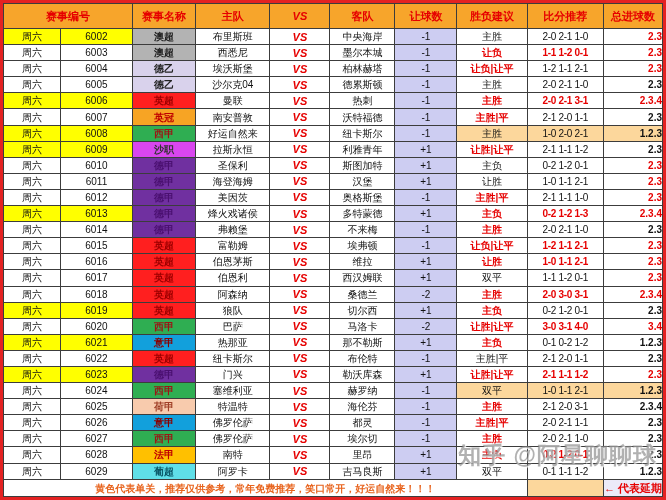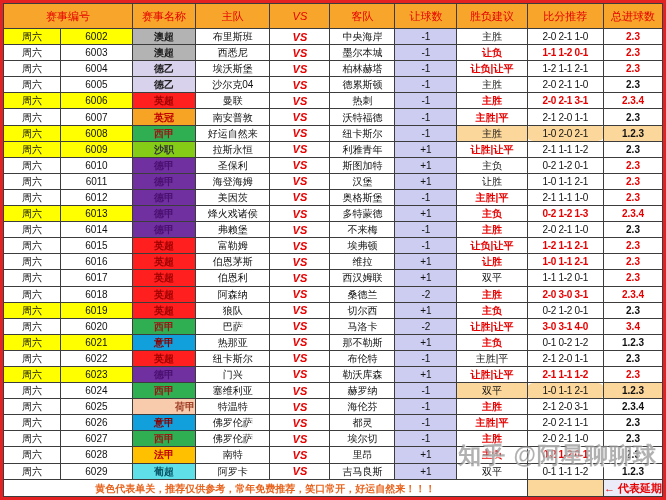--- a/index.html
+++ b/index.html
@@ -14,31 +14,31 @@
   }
   table{width:100%;height:100%;border-collapse:collapse;table-layout:fixed;}
   th,td{
     border:1px solid #3c3c3c;
     text-align:center;vertical-align:middle;
     white-space:nowrap;overflow:hidden;
     padding:0;line-height:1.1;
   }
   thead th{
     background:#f7a52b;color:#e60000;
-    font-size:11px;font-weight:400;height:24px;
+    font-size:11px;font-weight:700;height:24px;
   }
   td{font-size:10px;color:#111;}
   .yl{background:#ffff00;}
   .hcp{background:#cdcdf2;}
   .acc{background:#fcd79c;}
   .red{color:#e60000;font-weight:700;}
   .vs{color:#e60000;font-weight:800;font-style:italic;font-size:11px;}
   .lg{font-weight:700;}
-  .goals{font-weight:700;letter-spacing:0;}
-  .score{letter-spacing:-0.3px;font-size:10px;border-radius:6px;}
+  .goals{font-weight:700;letter-spacing:0;text-align:right;}
+  .score{letter-spacing:-0.3px;font-size:10px;}
   tfoot td{height:16px;}
   .note{color:#e8641e;font-size:10px;font-weight:700;}
   .swatch{background:#fcd79c;}
   .postponed{color:#e60000;font-size:11px;font-weight:700;background:#ecebf8;}
   .wm-top{
     position:absolute;left:2px;top:12px;
     font-size:46px;font-weight:800;letter-spacing:3px;
     color:rgba(238,25,25,0.82);
     pointer-events:none;white-space:nowrap;
   }
@@ -161,21 +161,21 @@
           <td class="vs">VS</td>
           <td>纽卡斯尔</td>
           <td class="hcp">-1</td>
           <td class="acc">主胜</td>
           <td class="score acc">1-0 2-0 2-1</td>
           <td class="goals acc">1.2.3</td>
         </tr>
         <tr>
           <td class="yl">周六</td>
           <td class="yl">6009</td>
-          <td class="lg" style="background: #84cc16; color: rgb(51, 51, 51);">沙职</td>
+          <td class="lg" style="background: #d946ef; color: rgb(51, 51, 51);">沙职</td>
           <td>拉斯永恒</td>
           <td class="vs">VS</td>
           <td>利雅青年</td>
           <td class="hcp">+1</td>
           <td class="red">让胜|让平</td>
           <td class="score">2-1 1-1 1-2</td>
           <td class="goals">2.3</td>
         </tr>
         <tr>
           <td>周六</td>
@@ -353,21 +353,21 @@
           <td class="vs">VS</td>
           <td>赫罗纳</td>
           <td class="hcp">-1</td>
           <td class="acc">双平</td>
           <td class="score acc">1-0 1-1 2-1</td>
           <td class="goals acc">1.2.3</td>
         </tr>
         <tr>
           <td>周六</td>
           <td>6025</td>
-          <td class="lg" style="background: rgb(248, 203, 173); color: rgb(160, 64, 40); text-align: right;">荷甲</td>
+          <td class="lg" style="background: rgb(248, 203, 173); color: rgb(160, 64, 40);">荷甲</td>
           <td>特温特</td>
           <td class="vs">VS</td>
           <td>海伦芬</td>
           <td class="hcp">-1</td>
           <td class="red">主胜</td>
           <td class="score">2-1 2-0 3-1</td>
           <td class="goals">2.3.4</td>
         </tr>
         <tr>
           <td>周六</td>

